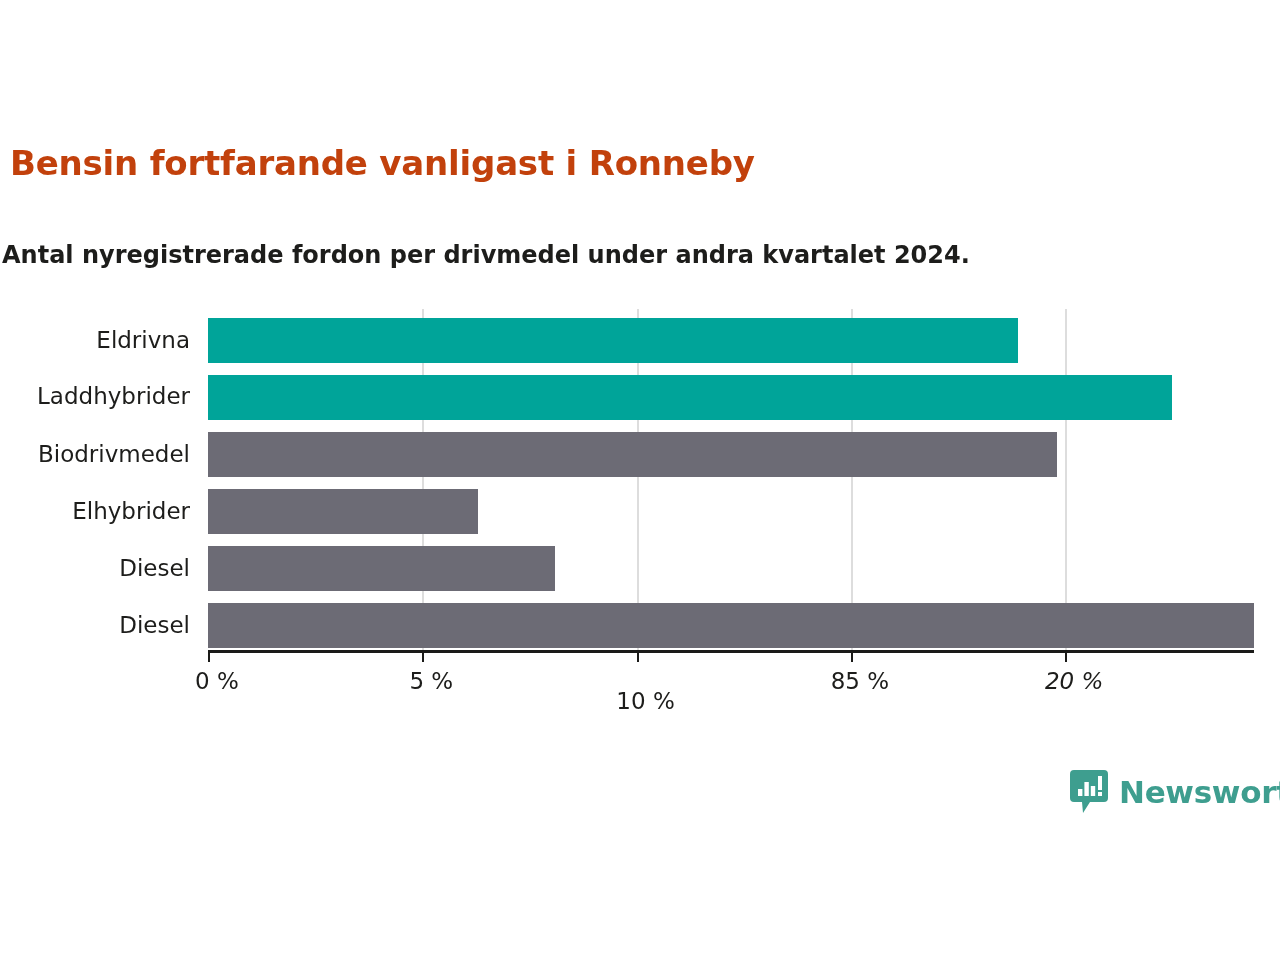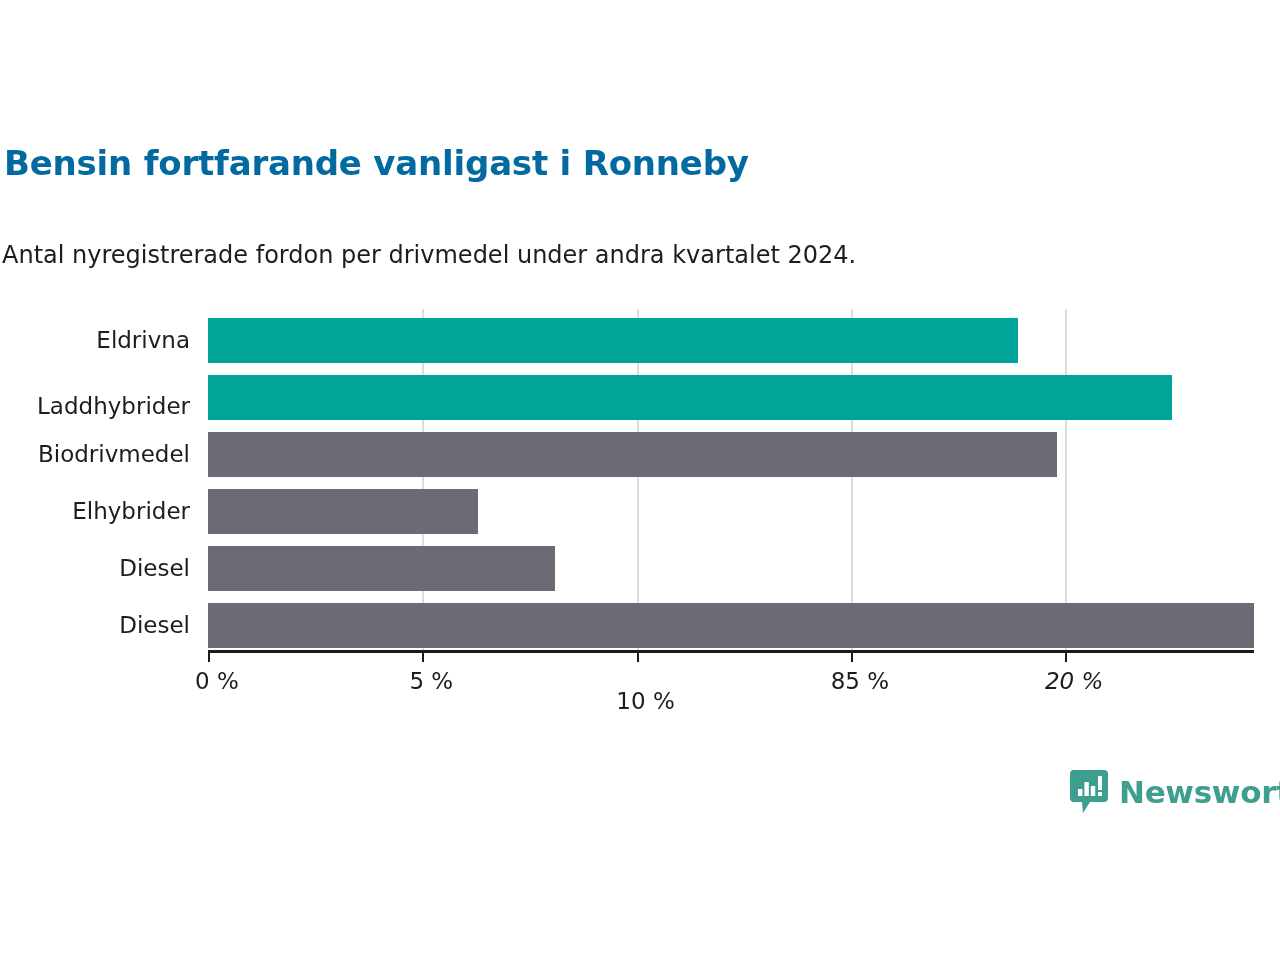--- a/index.html
+++ b/index.html
@@ -17,34 +17,34 @@
   }
 
   .page {
     position: absolute;
     inset: 0;
   }
 
   
   .chart-title {
     position: absolute;
-    left: 4px;
+    left: 10px;
     top: 143px;
     font-size: 34px;
     font-weight: bold;
     letter-spacing: -0.2px;
-    color: #0369a1;
+    color: #c2410c;
     white-space: nowrap;
   }
   .chart-subtitle {
     position: absolute;
     left: 2px;
     top: 241px;
     font-size: 24px;
-    font-weight: normal;
+    font-weight: bold;
     color: #1d1d1b;
     white-space: nowrap;
   }
 
   
   .plot {
     position: absolute;
     left: 208px;
     top: 309px;
     width: 1044px;          
@@ -166,21 +166,21 @@
           <div class="bar" title="Diesel: 8.1 %" style="width: 347.143px; background: rgb(108, 107, 117);"></div>
         </div>
         <div class="bar-row" style="top: 294px; width: 1044px;">
           <div class="bar" title="Bensin: 24.4 %" style="width: 1045.71px; background: rgb(108, 107, 117);"></div>
         </div>
       </div>
   </div>
 
   <div id="cat-labels">
       <div class="cat-label" style="top: 318px;">Eldrivna</div>
-      <div class="cat-label" style="top: 384px;">Laddhybrider</div>
+      <div class="cat-label" style="top: 374px;">Laddhybrider</div>
       <div class="cat-label" style="top: 432px;">Biodrivmedel</div>
       <div class="cat-label" style="top: 489px;">Elhybrider</div>
       <div class="cat-label" style="top: 546px; margin-left: 32px;">Diesel</div>
       <div class="cat-label" style="top: 603px;">Diesel</div>
     </div>
 
   <div class="axis-line"></div>
   <div id="ticks">
       <div class="tick" style="left: 208px;"></div>
       <div class="tick-label" style="left: 217px;">0 %</div>

